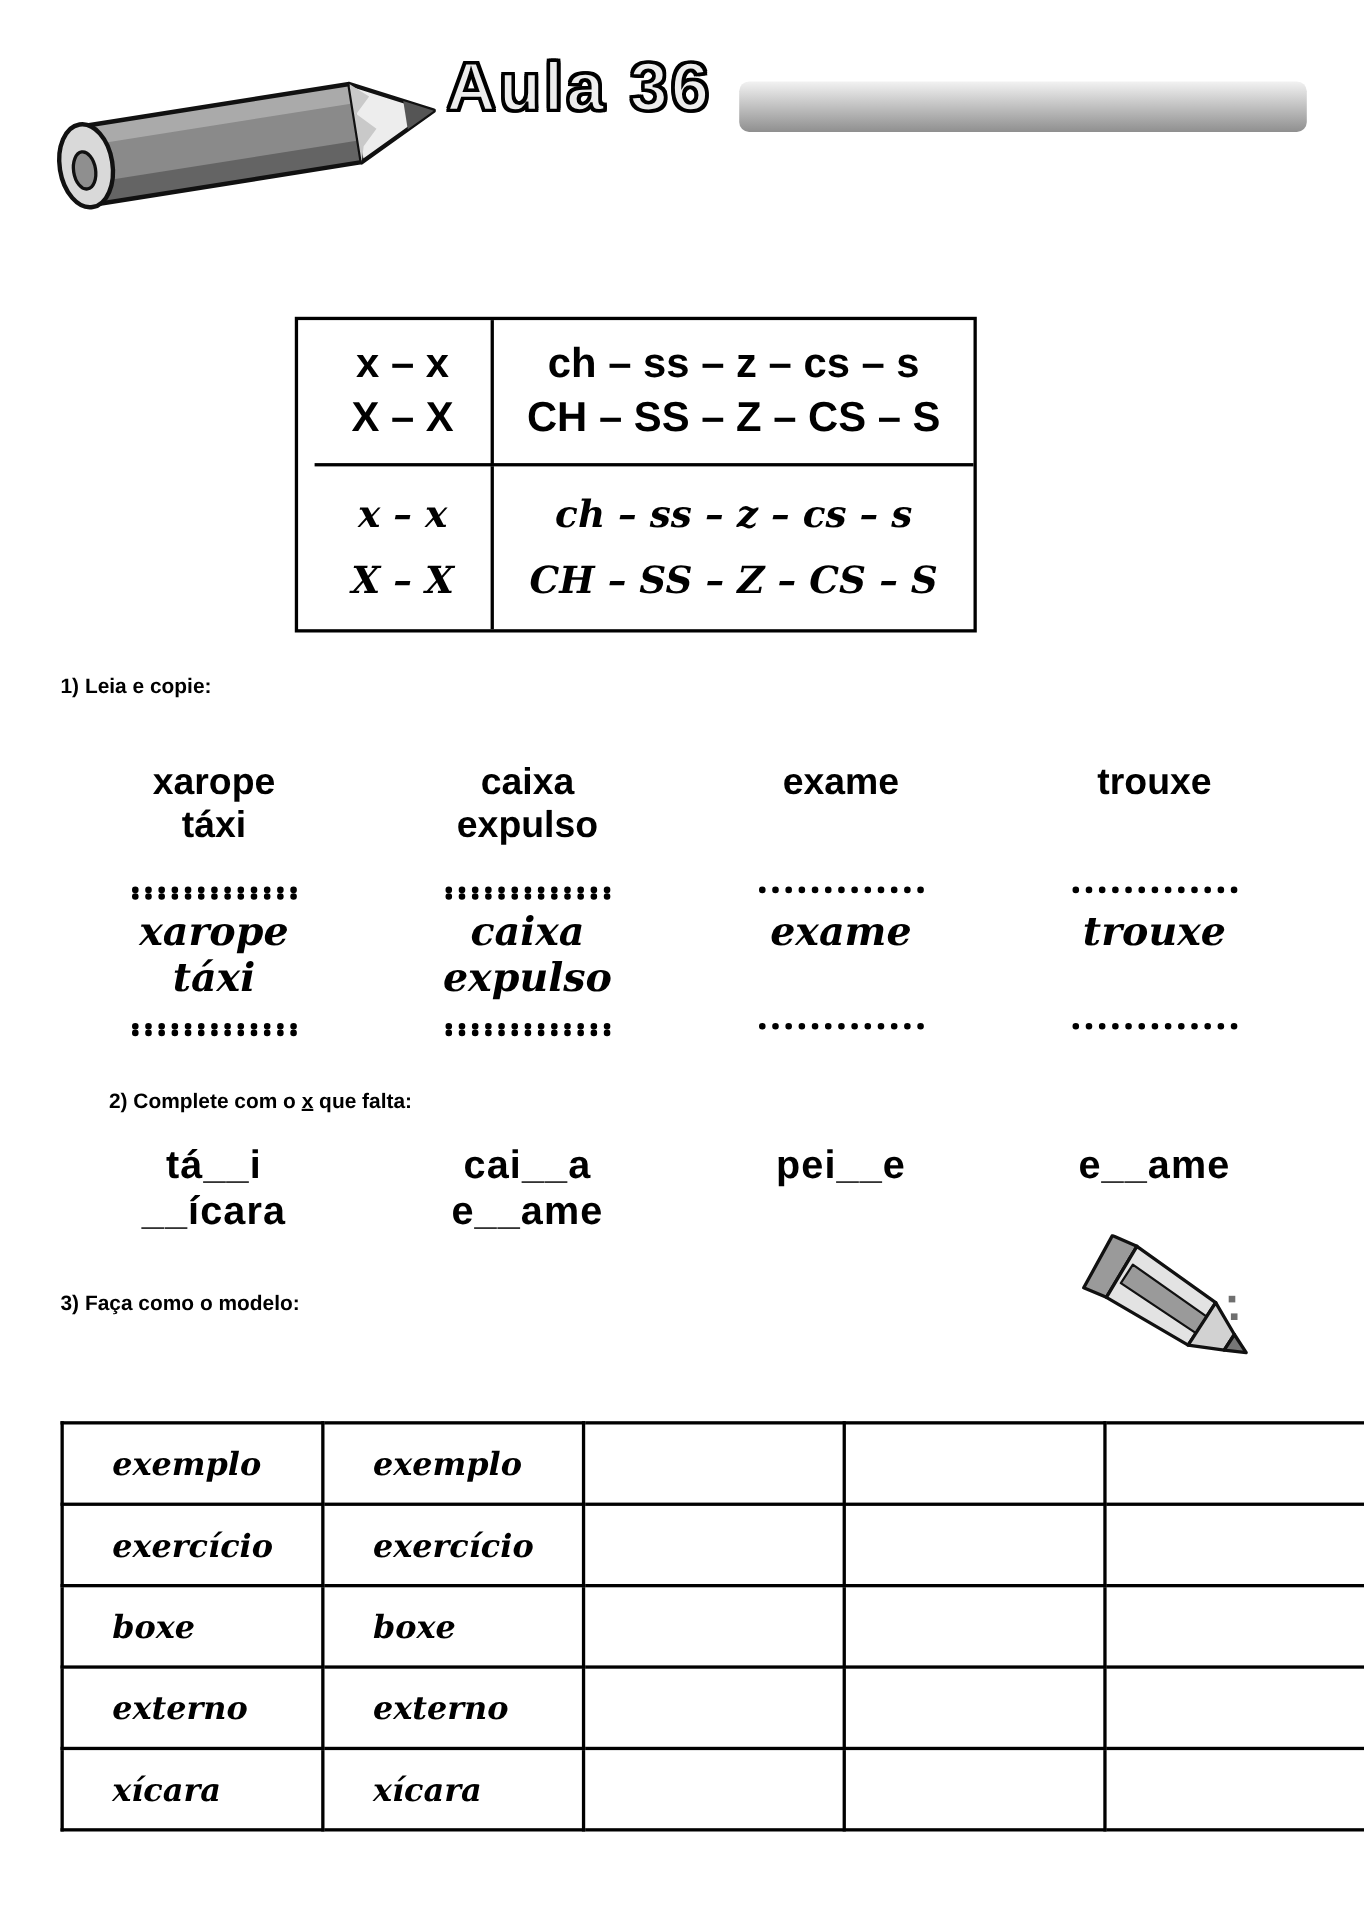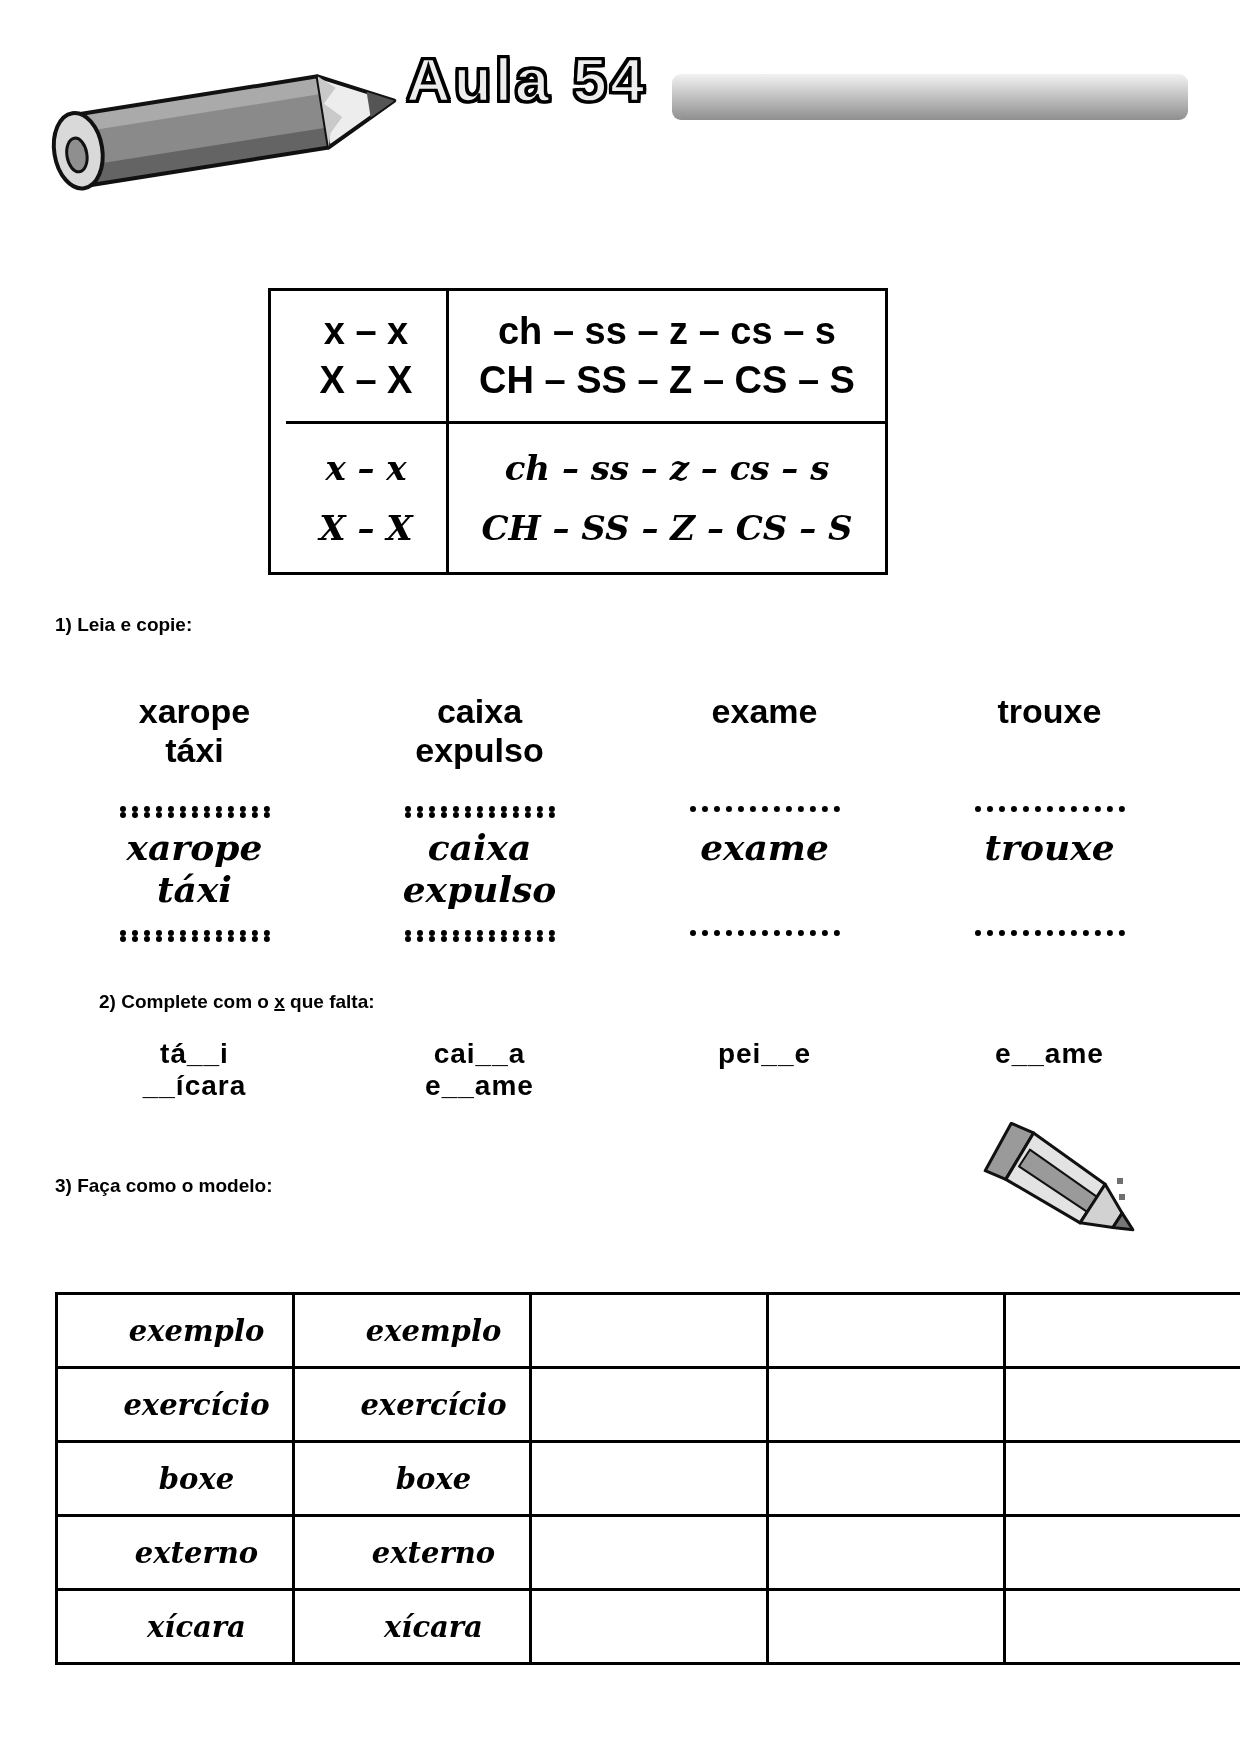--- a/index.html
+++ b/index.html
@@ -78,34 +78,34 @@
   #ex1-words .col{font-size:34px;font-weight:bold;}
   #ex1-dots-1{top:806px;}
   #ex1-cursive{top:826px;}
   #ex1-cursive .col{font-size:36px;}
   #ex1-dots-2{top:930px;}
   .dotted-line{
     width:150px;height:0;
     border-bottom:6px dotted #000;
   }
   #ex2-words{top:1038px;}
-  #ex2-words .col{font-size:28px;font-weight:bold;letter-spacing:1px;}
+  #ex2-words .col{font-size:36px;font-weight:bold;letter-spacing:1px;}
   
   #crayon-art{position:absolute;left:972px;top:1122px;width:180px;height:140px;}
   .speck{position:absolute;width:6px;height:6px;background:#6f6f6f;}
   
   #model-table{
     position:absolute;left:55px;top:1292px;
     border-collapse:collapse;table-layout:fixed;
     width:1134px;
   }
   #model-table td{
     border:3px solid #000;
     width:189px;height:69px;
-    text-align:center;vertical-align:middle;
+    text-align:left;vertical-align:middle;
     font-size:29px;
     overflow:hidden;white-space:nowrap;padding-left:44px;
   }
 </style>
 </head>
 <body>
 
 <div id="page">
 
   <svg id="pencil-art" viewBox="0 0 380 155">
@@ -116,21 +116,21 @@
       <polygon points="280,46 352,82 280,118" fill="#ededed" stroke="#111" stroke-width="4" stroke-linejoin="round"></polygon>
       <polygon points="280,46 296,60 282,74 298,90 284,104 280,118" fill="#c9c9c9"></polygon>
       <polygon points="352,82 326,69 326,95" fill="#555555"></polygon>
       <line x1="30" y1="46" x2="280" y2="46" stroke="#111" stroke-width="4"></line>
       <line x1="30" y1="118" x2="280" y2="118" stroke="#111" stroke-width="4"></line>
       <ellipse cx="32" cy="82" rx="24" ry="38" fill="#d9d9d9" stroke="#111" stroke-width="4"></ellipse>
       <ellipse cx="30" cy="86" rx="10" ry="17" fill="#8f8f8f" stroke="#111" stroke-width="3"></ellipse>
     </g>
   </svg>
 
-  <div id="lesson-badge">Aula 54</div>
+  <div id="lesson-badge">Aula 36</div>
 
   <div id="gradient-bar"></div>
 
 
   <div id="sounds-table">
     <div class="cell">
       <div class="print-line">x – x</div>
       <div class="print-line">X – X</div>
     </div>
     <div class="cell">

